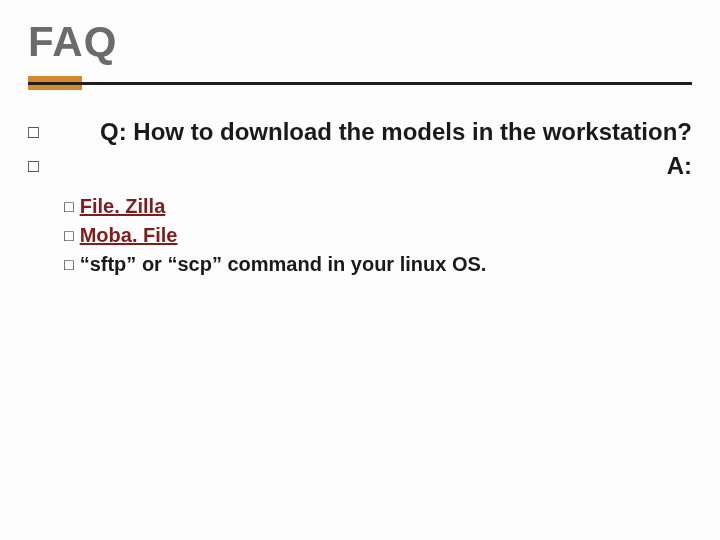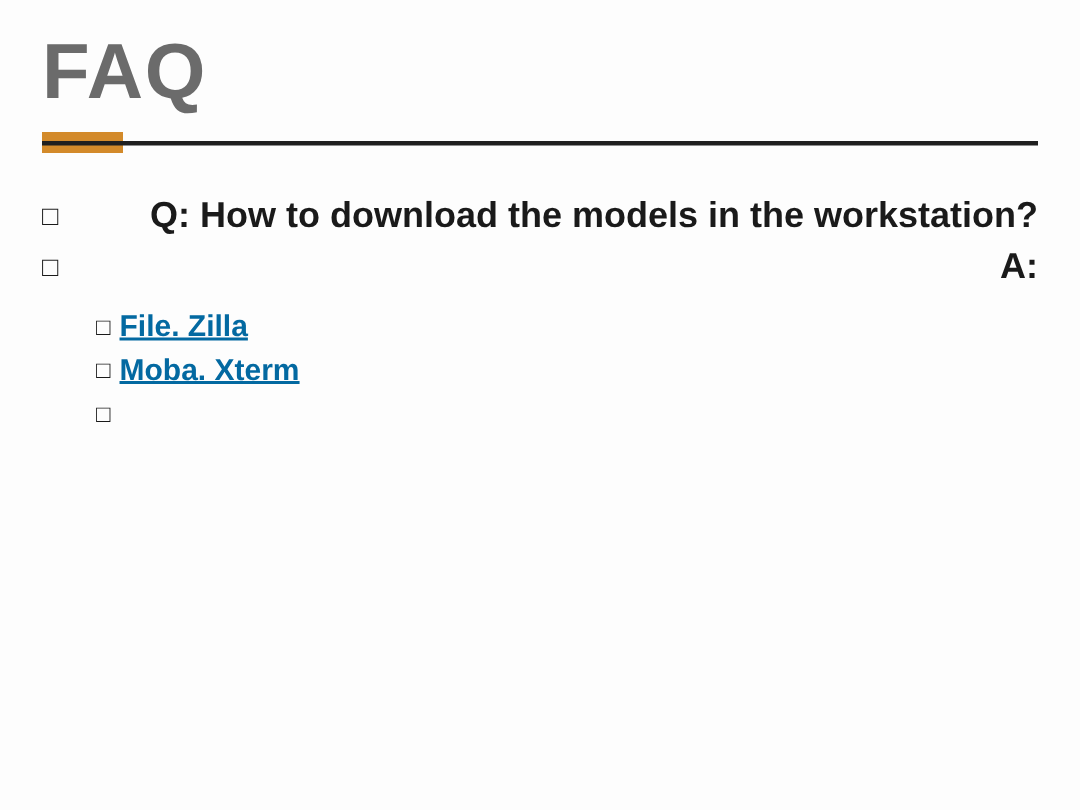--- a/index.html
+++ b/index.html
@@ -12,21 +12,21 @@
     color: #1a1a1a;
   }
   .slide {
     position: relative;
     width: 720px;
     height: 540px;
     box-sizing: border-box;
     padding: 18px 28px 0 28px;
   }
   .title {
-    font-size: 52px;
+    font-size: 42px;
     color: #6b6b6b;
     margin: 0 0 10px 0;
     letter-spacing: 1px;
   }
   .rule-wrap {
     position: relative;
     height: 12px;
     margin-bottom: 28px;
   }
   .rule {
@@ -78,21 +78,21 @@
   }
   .sub-bullet {
     font-family: "Segoe UI Symbol", Arial, sans-serif;
     font-weight: normal;
     font-size: 16px;
     margin-right: 6px;
     margin-top: 3px;
     color: #1a1a1a;
   }
   .sub-text a, .sub-text .link {
-    color: #0369a1;
+    color: #7f1d1d;
     text-decoration: underline;
   }
 </style>
 </head>
 <body>
 
 <div class="slide">
 
   <h1 class="title">FAQ</h1>
 
@@ -115,24 +115,25 @@
 
     <div class="sub-list">
 
       <div class="sub-item">
         <span class="sub-bullet">□</span>
         <span class="sub-text"><span class="link">File. Zilla</span></span>
       </div>
 
       <div class="sub-item">
         <span class="sub-bullet">□</span>
-        <span class="sub-text"><span class="link">Moba. Xterm</span></span>
+        <span class="sub-text"><span class="link">Moba. File</span></span>
       </div>
 
       <div class="sub-item">
         <span class="sub-bullet">□</span>
+        <span class="sub-text">“sftp” or “scp” command in your linux OS.</span>
       </div>
 
     </div>
 
   </div>
 
 </div>
 
 </body></html>

